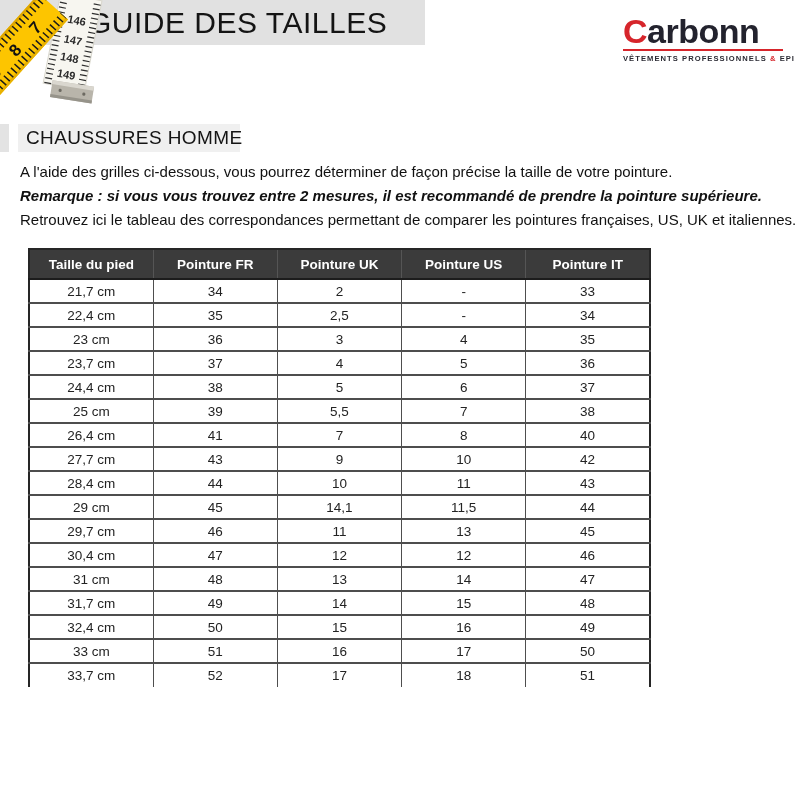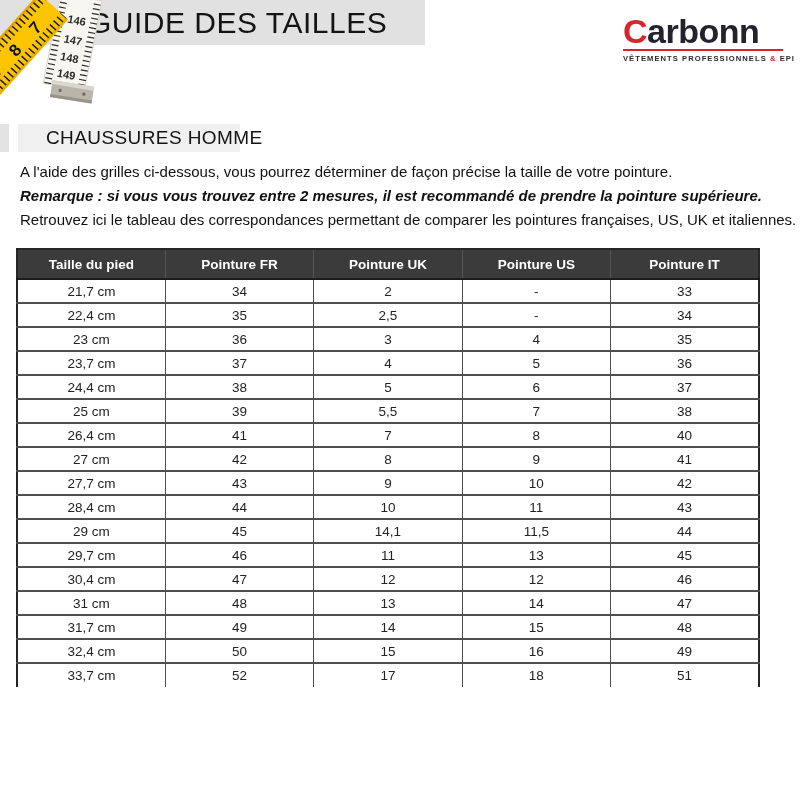--- a/index.html
+++ b/index.html
@@ -21,29 +21,29 @@
   .logo-word .c { color:#d6252b; }
   .logo-rule { height:2px; background:#d6252b; margin:2px 0 3px 0; width:160px; }
   .logo-tag { font-size:7.6px; font-weight:700; letter-spacing:1.05px;
     color:#2a2a33; white-space:nowrap; }
   .logo-tag .amp { color:#d6252b; }
 
   
   .sub-strip { position:absolute; left:0; top:124px; width:9px; height:28px; background:#e3e3e3; }
   .sub-band { position:absolute; left:18px; top:124px; width:222px; height:28px; background:#f0f0f0; }
   .sub-band h2 { font-size:19px; line-height:28px; font-weight:400;
-    letter-spacing:.4px; color:#141414; padding-left:28px; white-space:nowrap; }
+    letter-spacing:.4px; color:#141414; padding-left:8px; white-space:nowrap; }
 
   
   .intro { position:absolute; left:20px; top:160px; width:765px; }
   .intro p { font-size:15px; line-height:24px; color:#111; white-space:nowrap; }
   .intro p.remark { font-weight:700; font-style:italic; }
 
   
-  table.size { position:absolute; left:16px; top:248px; width:744px;
+  table.size { position:absolute; left:28px; top:248px; width:623px;
     border-collapse:collapse; table-layout:fixed;
     border:2px solid #262626; border-bottom:none; }
   table.size th { background:#3b3b3b; color:#ffffff; font-size:13.5px; font-weight:700;
     height:30px; text-align:center; border-left:1px solid #555555;
     border-bottom:2px solid #1c1c1c; }
   table.size th:first-child { border-left:none; }
   table.size td { height:24px; font-size:13.5px; color:#232323; text-align:center;
     border-left:1px solid #4e4e4e; border-top:2px solid #4e4e4e; }
   table.size td:first-child { border-left:none; }
   table.size tbody tr:first-child td { border-top:none;margin-top:27px; }
@@ -160,27 +160,20 @@
         <td>38</td>
       </tr>
       <tr>
         <td>26,4 cm</td>
         <td>41</td>
         <td>7</td>
         <td>8</td>
         <td>40</td>
       </tr>
       <tr>
-        <td>27 cm</td>
-        <td>42</td>
-        <td>8</td>
-        <td>9</td>
-        <td>41</td>
-      </tr>
-      <tr>
         <td>27,7 cm</td>
         <td>43</td>
         <td>9</td>
         <td>10</td>
         <td>42</td>
       </tr>
       <tr>
         <td>28,4 cm</td>
         <td>44</td>
         <td>10</td>
@@ -223,20 +216,27 @@
         <td>48</td>
       </tr>
       <tr>
         <td>32,4 cm</td>
         <td>50</td>
         <td>15</td>
         <td>16</td>
         <td>49</td>
       </tr>
       <tr>
+        <td>33 cm</td>
+        <td>51</td>
+        <td>16</td>
+        <td>17</td>
+        <td>50</td>
+      </tr>
+      <tr>
         <td>33,7 cm</td>
         <td>52</td>
         <td>17</td>
         <td>18</td>
         <td>51</td>
       </tr>
     </tbody>
 </table>
 
 </body></html>

